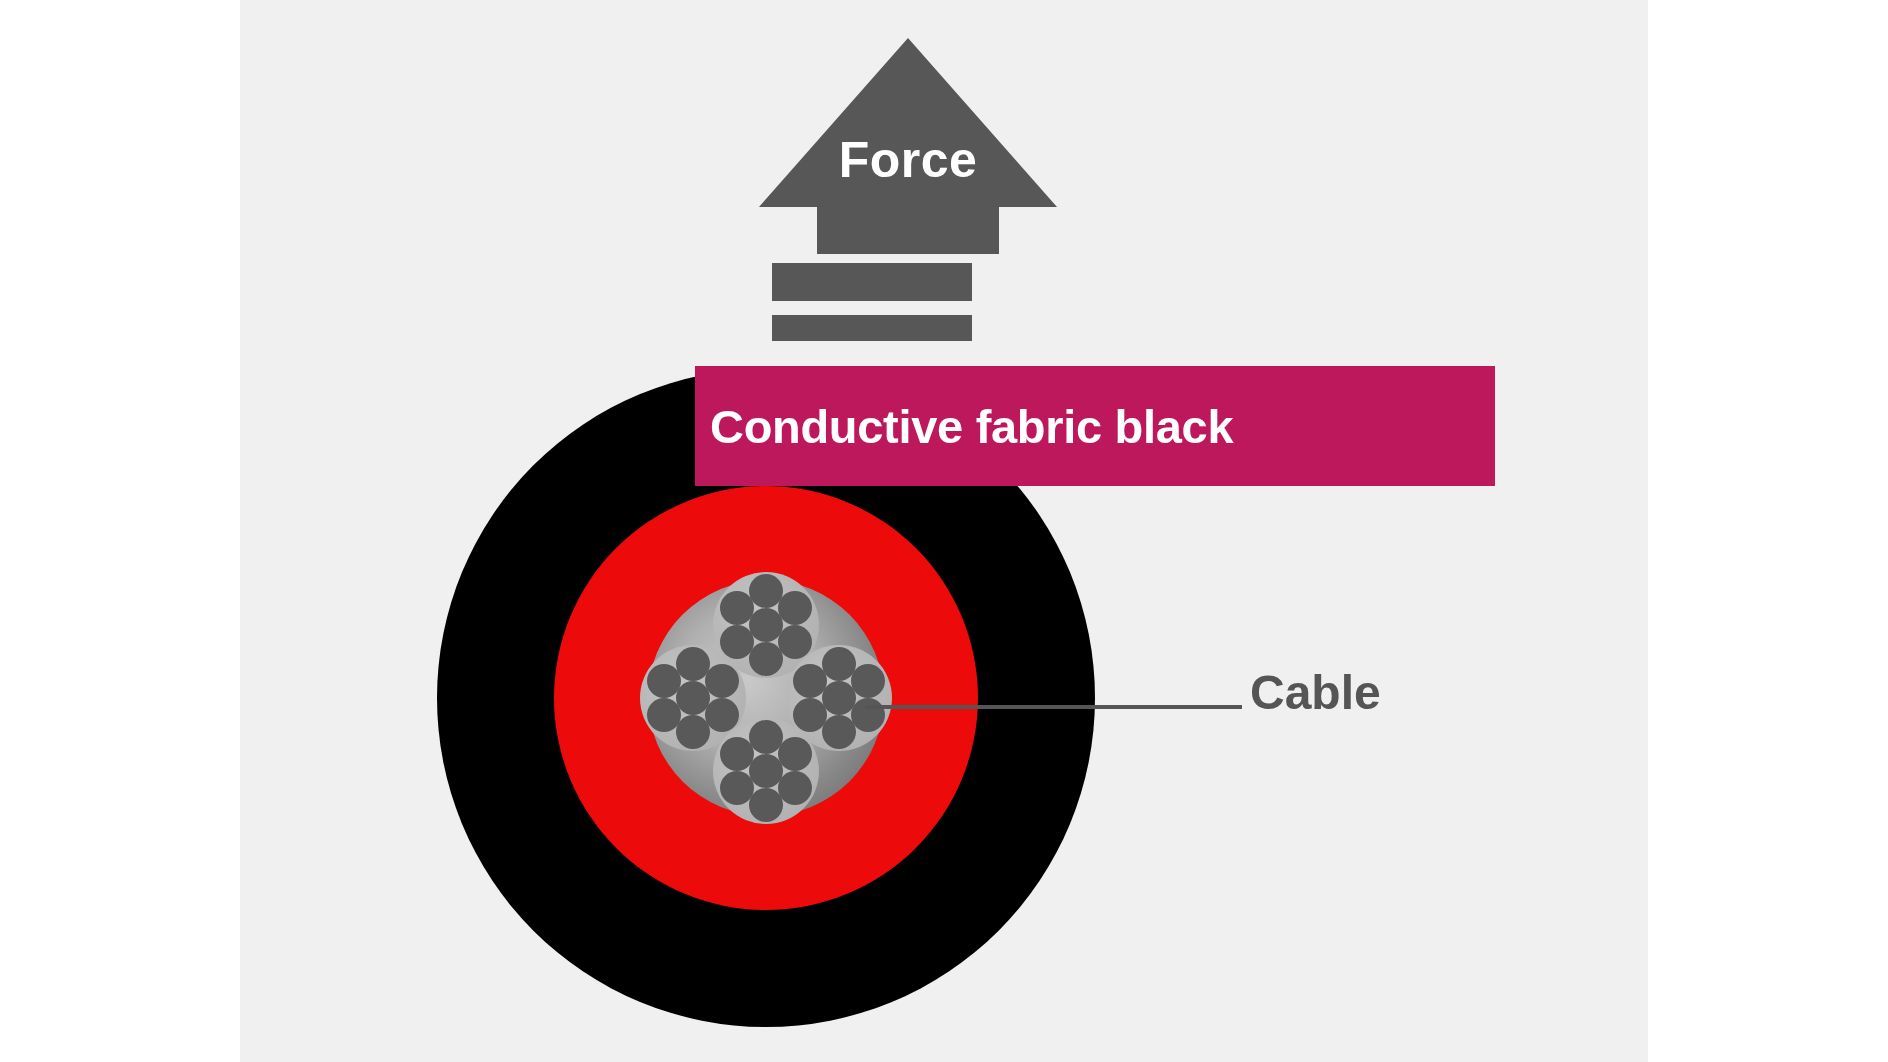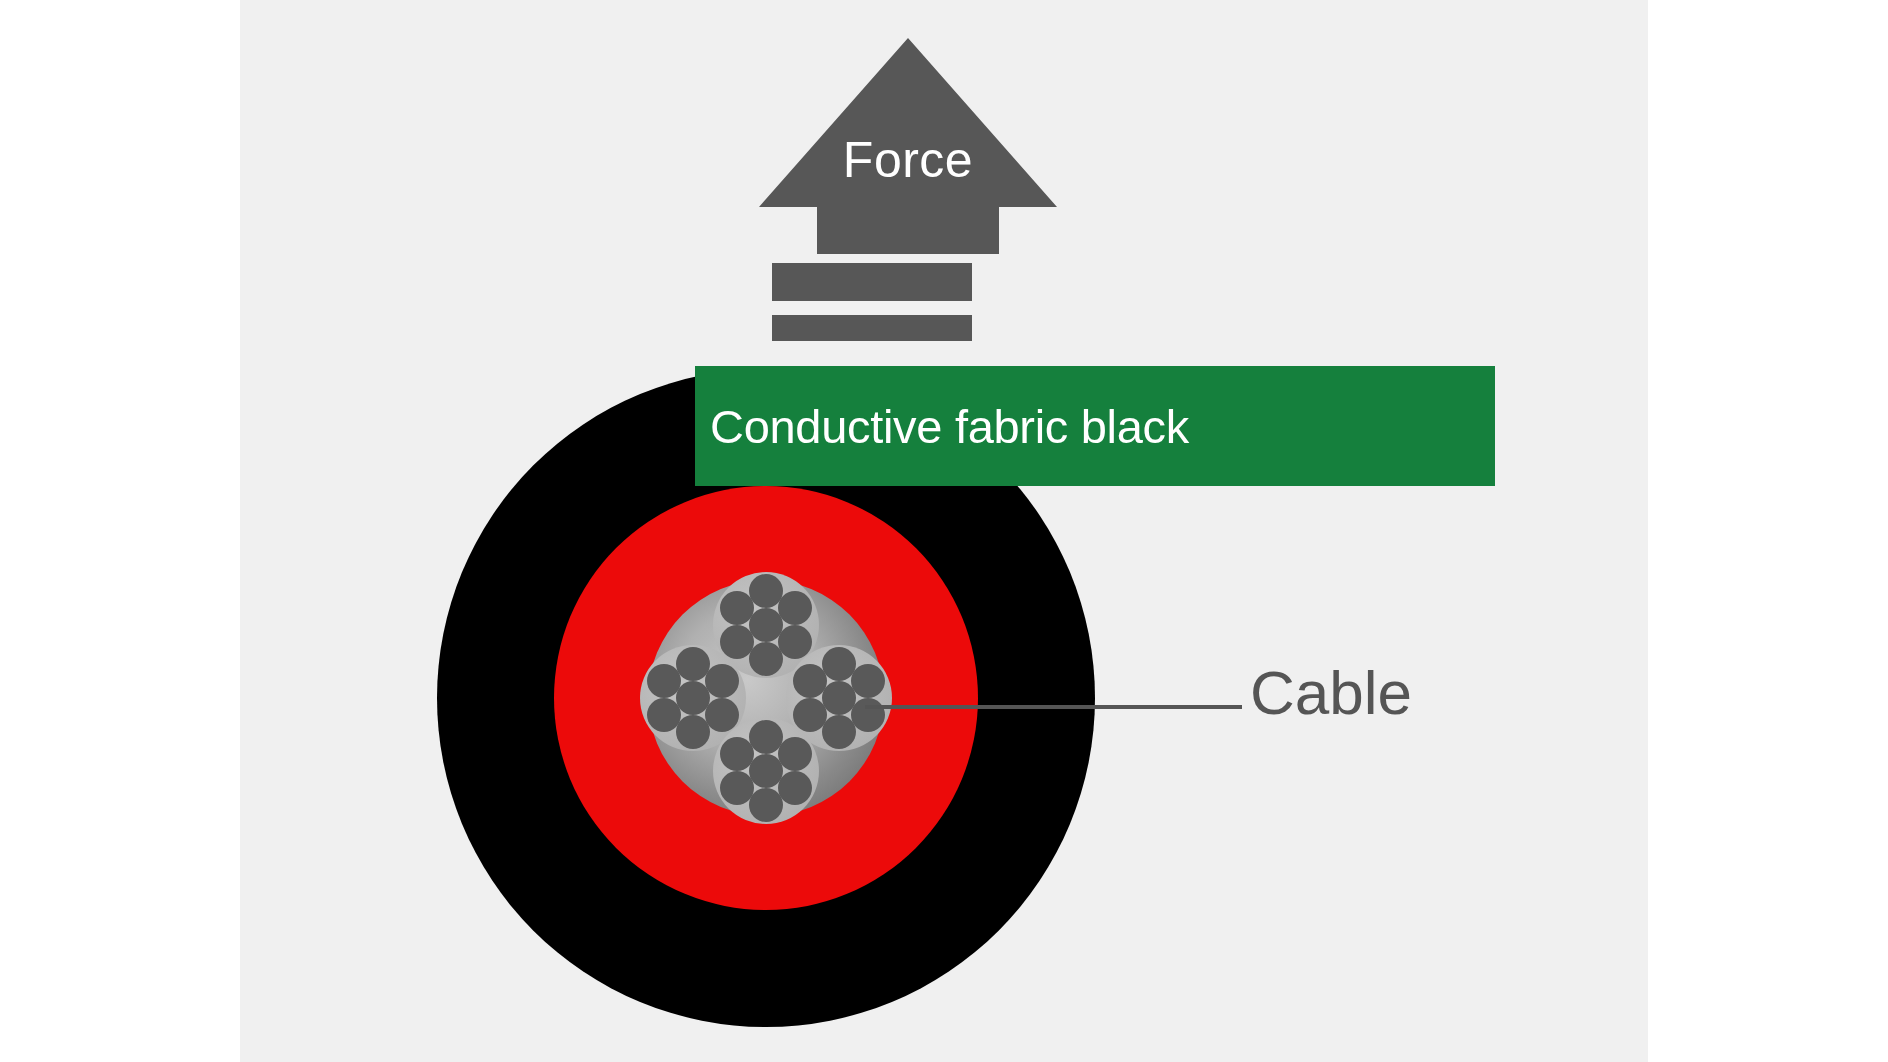--- a/index.html
+++ b/index.html
@@ -8,20 +8,21 @@
     margin: 0; padding: 0;
     background: #ffffff;
     font-family: "Liberation Sans", sans-serif;
   }
   #stage {
     position: relative;
     width: 1888px;
     height: 1062px;
     background: #ffffff;
     overflow: hidden;
+    font-weight: bold;
   }
   
   #artboard {
     position: absolute;
     left: 240px;
     top: 0px;
     width: 1408px;
     height: 1062px;
     background: #f0f0f0;
     overflow: hidden;
@@ -77,21 +78,21 @@
     color: #ffffff;
     font-size: 47px;
     white-space: nowrap;
     letter-spacing: -0.3px;
   }
   #label-fabric {
     left: 455px;
     top: 366px;
     width: 800px;
     height: 120px;
-    background: #15803d;
+    background: #be185d;
   }
   #label-adhesive {
     left: 455px;
     top: 486px;
     width: 800px;
     height: 89px;
     background: #ec0a0a;
   }
 
   
@@ -102,21 +103,21 @@
     width: 377px;
     height: 4px;
     background: #555555;
   }
   #label-cable {
     position: absolute;
     left: 1010px;
     top: 663px;
     height: 60px;
     color: #555555;
-    font-size: 62px;
+    font-size: 48px;
     line-height: 60px;
     white-space: nowrap;
   }
 </style>
 </head>
 <body>
 
 <div id="stage">
   <div id="artboard">
 

